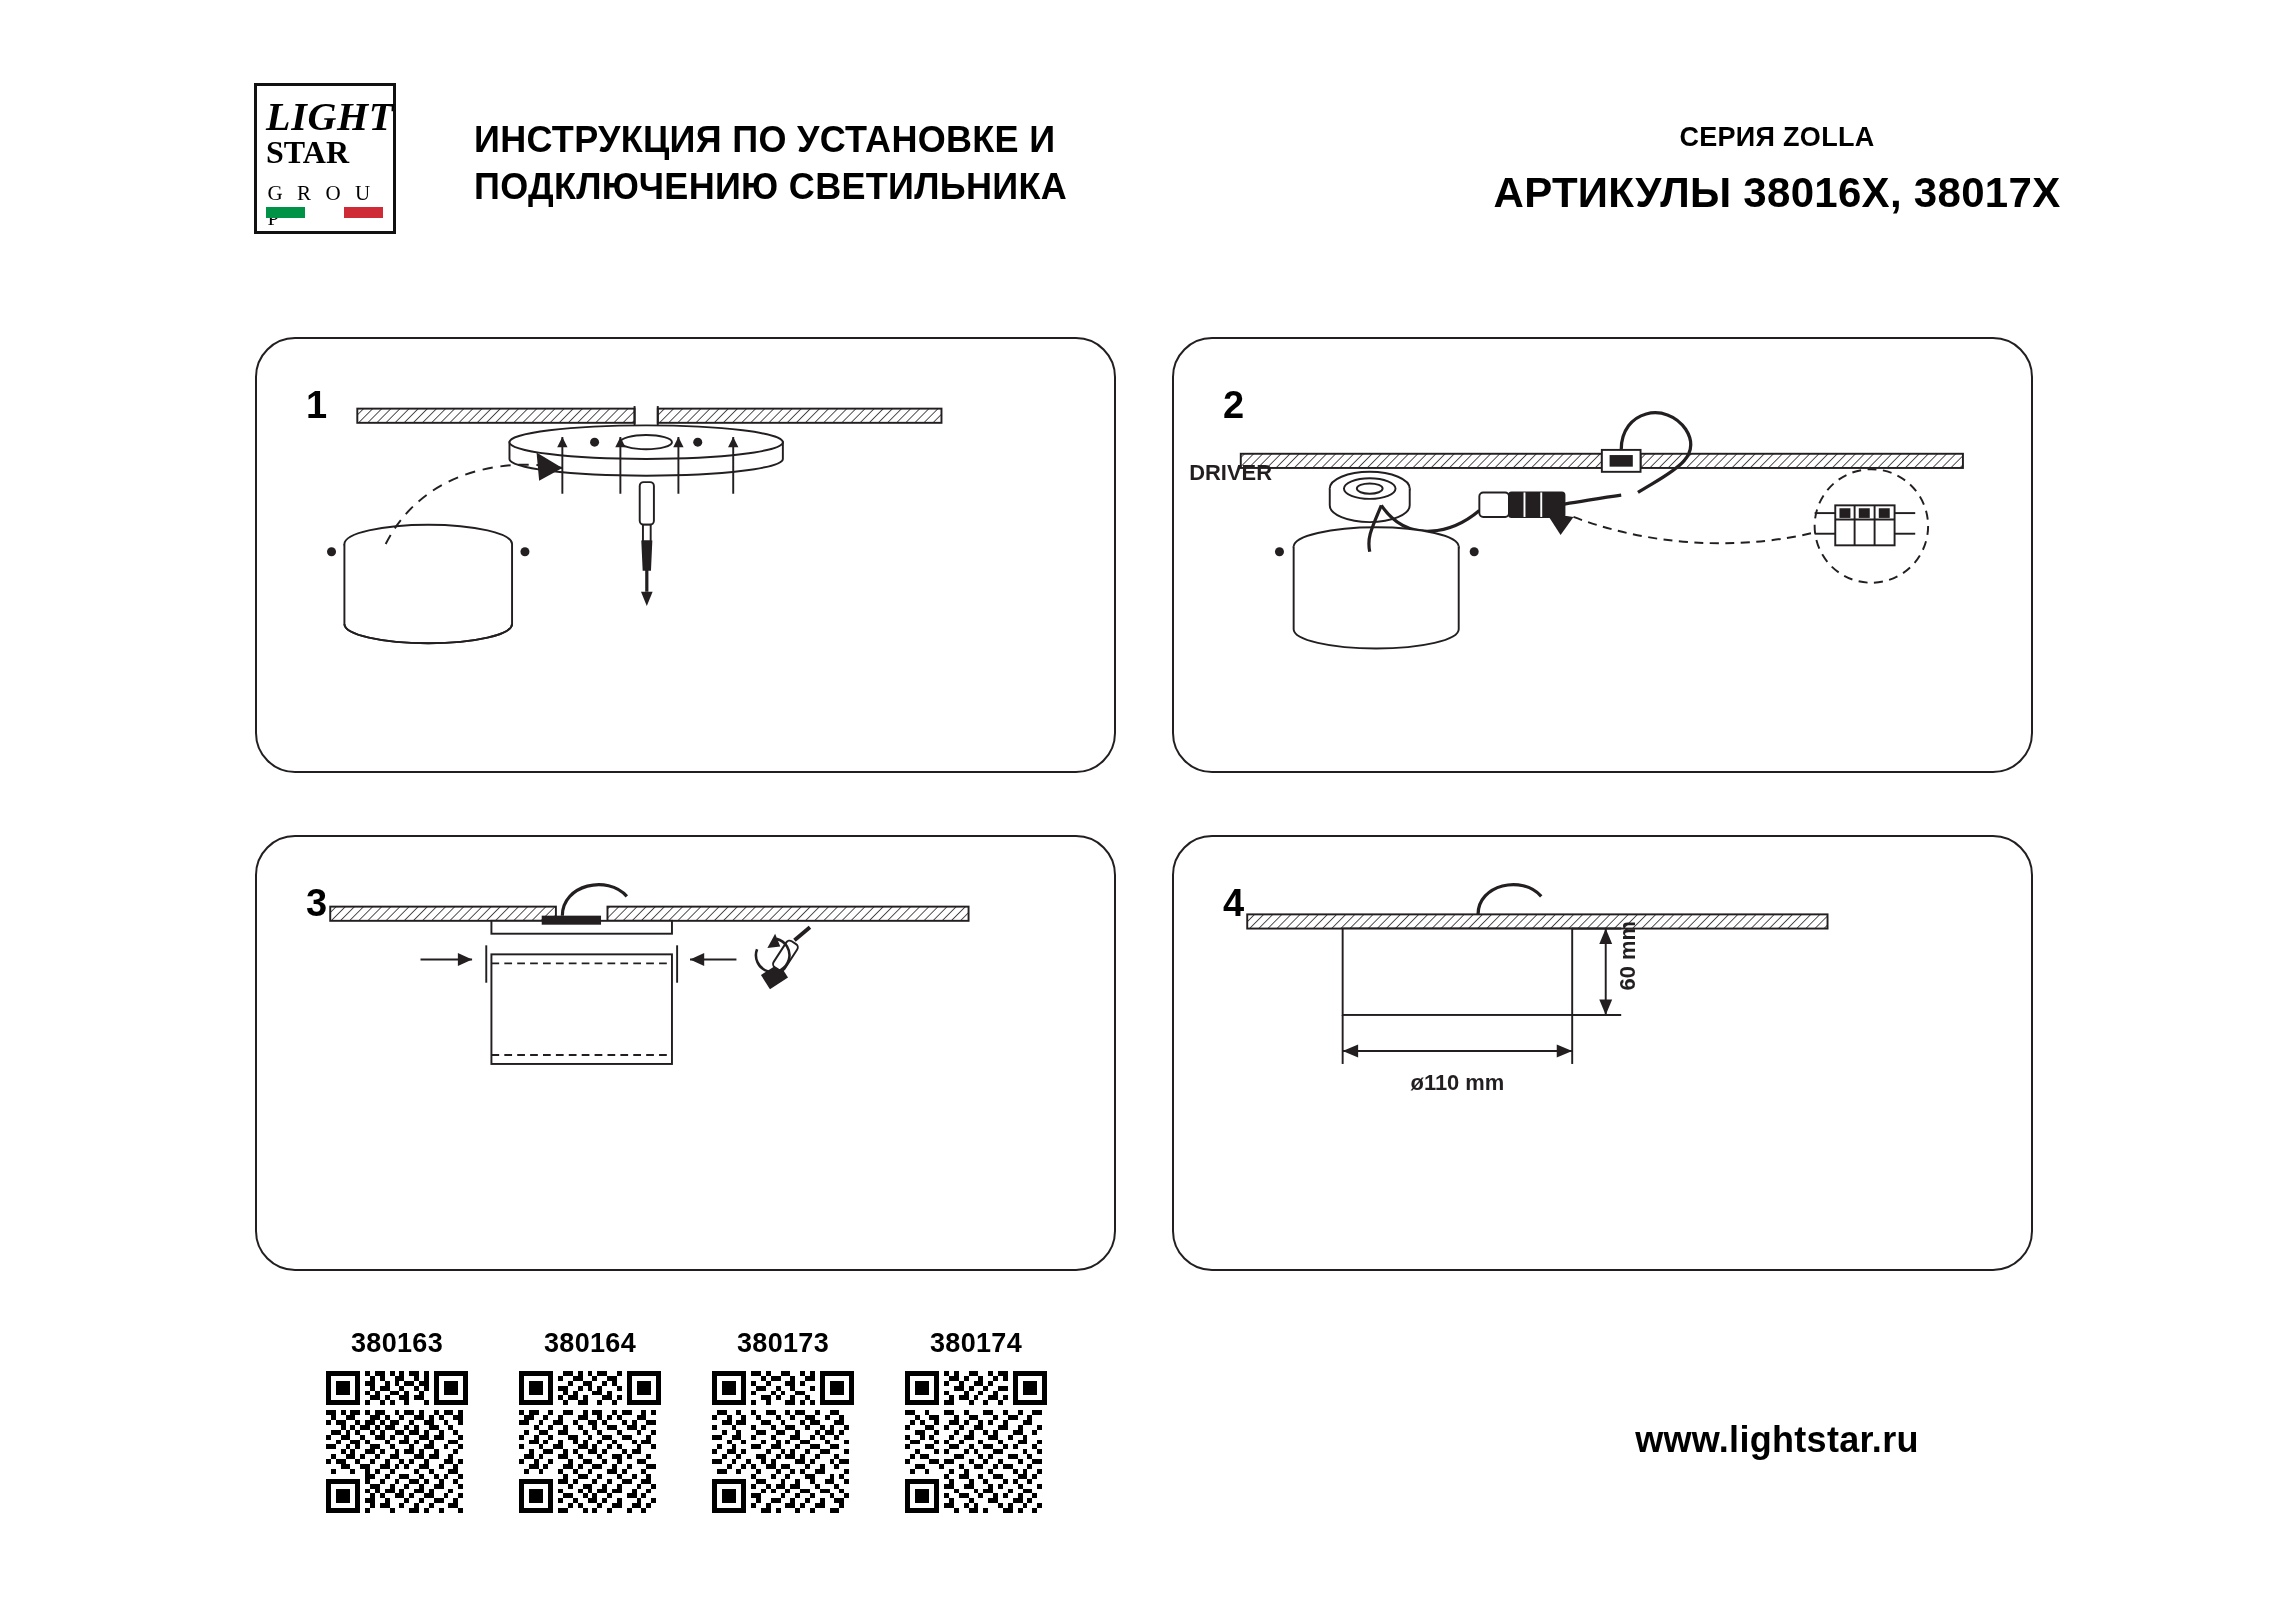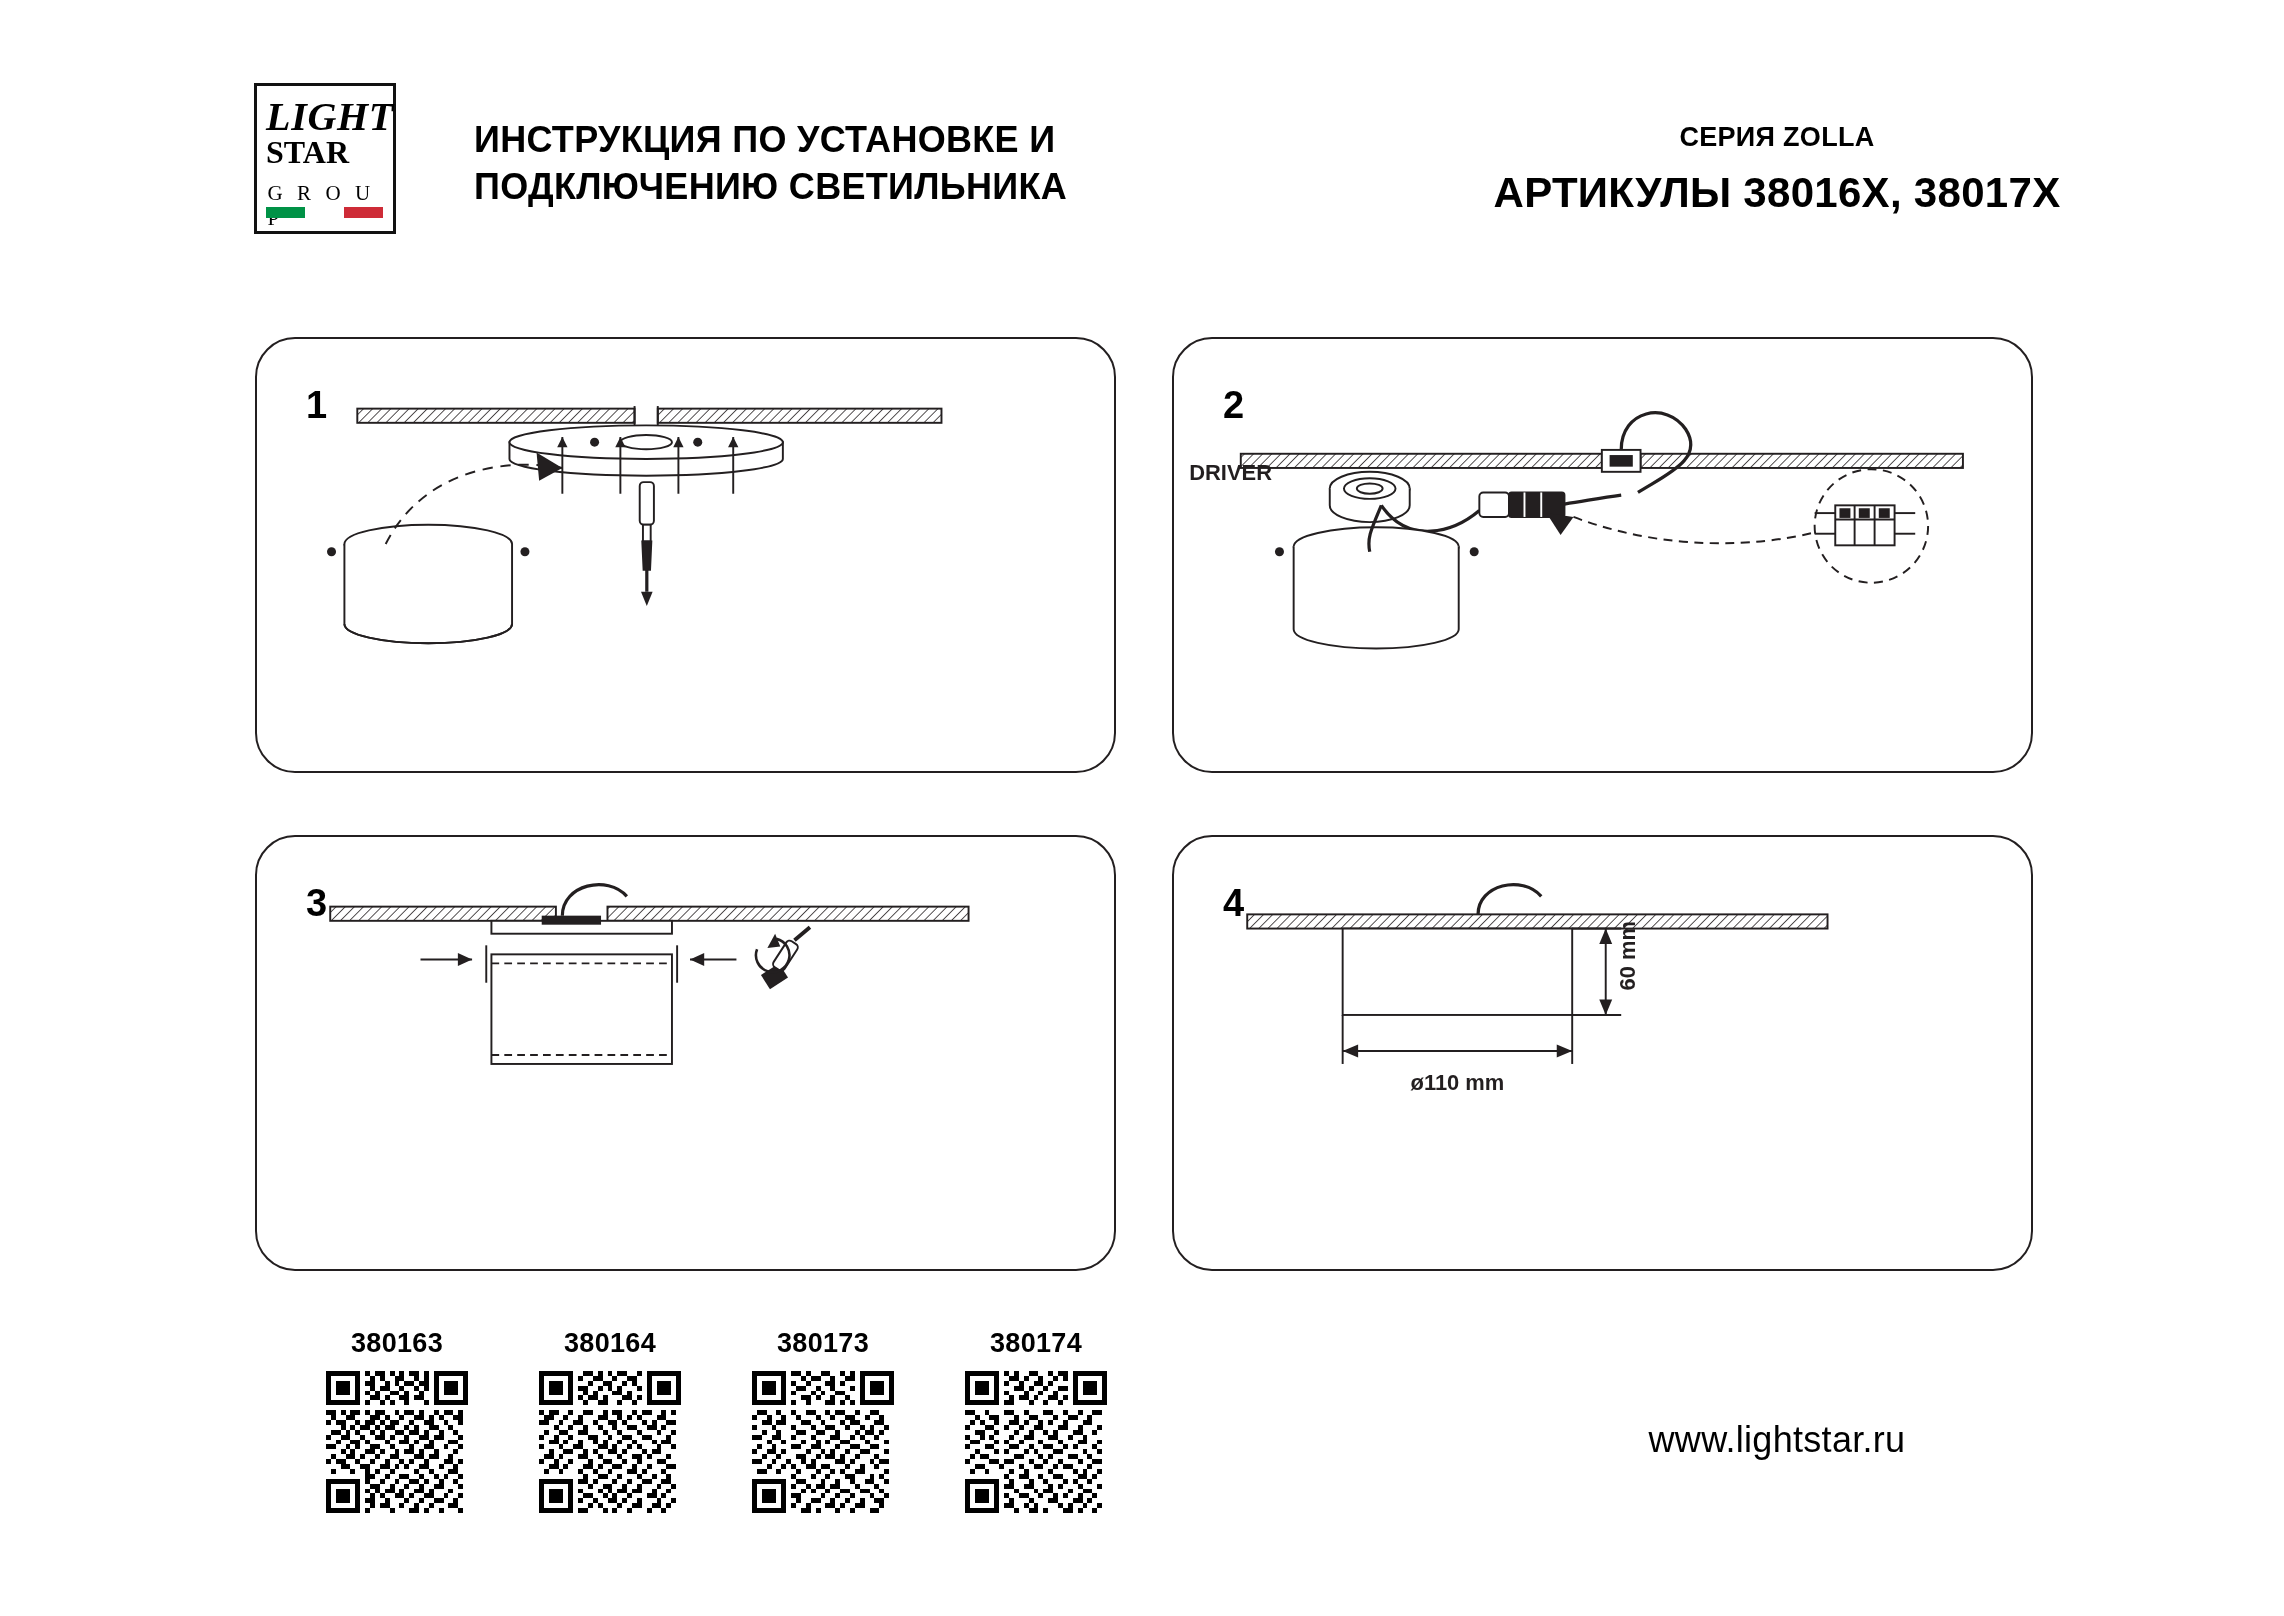--- a/index.html
+++ b/index.html
@@ -129,38 +129,38 @@
   }
   .panel-art svg { width: 100%; height: 100%; display: block; }
 
   
   .footer { position: absolute; left: 0; top: 1302px; width: 100%; height: 314px; }
   .qr-group {
     position: absolute;
     left: 326px;
     top: 26px;
     display: flex;
-    gap: 71px;
+    gap: 51px;
   }
   .qr-item { width: 142px; text-align: center; }
   .qr-code-label {
     font-size: 27px;
     font-weight: 700;
     margin-bottom: 11.7px;
     letter-spacing: 0.3px;
   }
   .qr-img { width: 142px; height: 142px; display: block; }
   .site-url {
     position: absolute;
     left: 1419px;
     top: 117px;
     width: 716px;
     text-align: center;
     font-size: 36px;
-    font-weight: 400;
+    font-weight: 700;
     letter-spacing: 0.3px;
   }
 </style>
 </head>
 <body>
 
 <div class="page">
 
   <div class="header">
 

